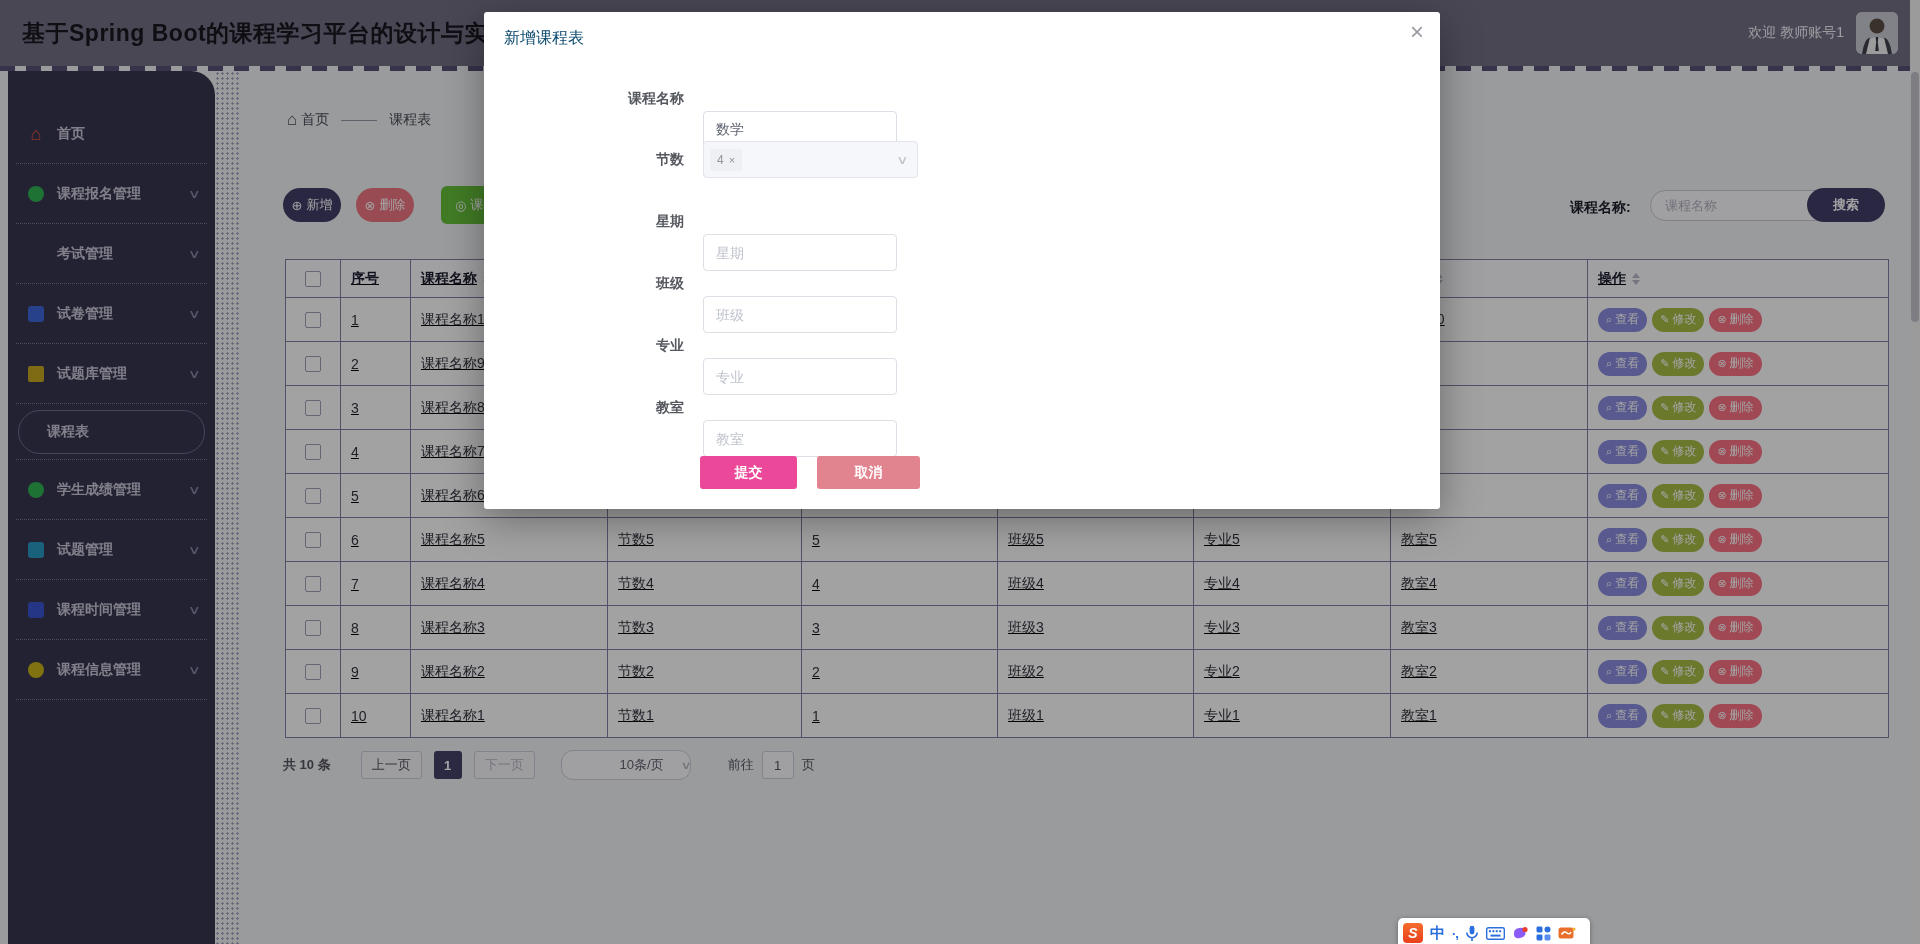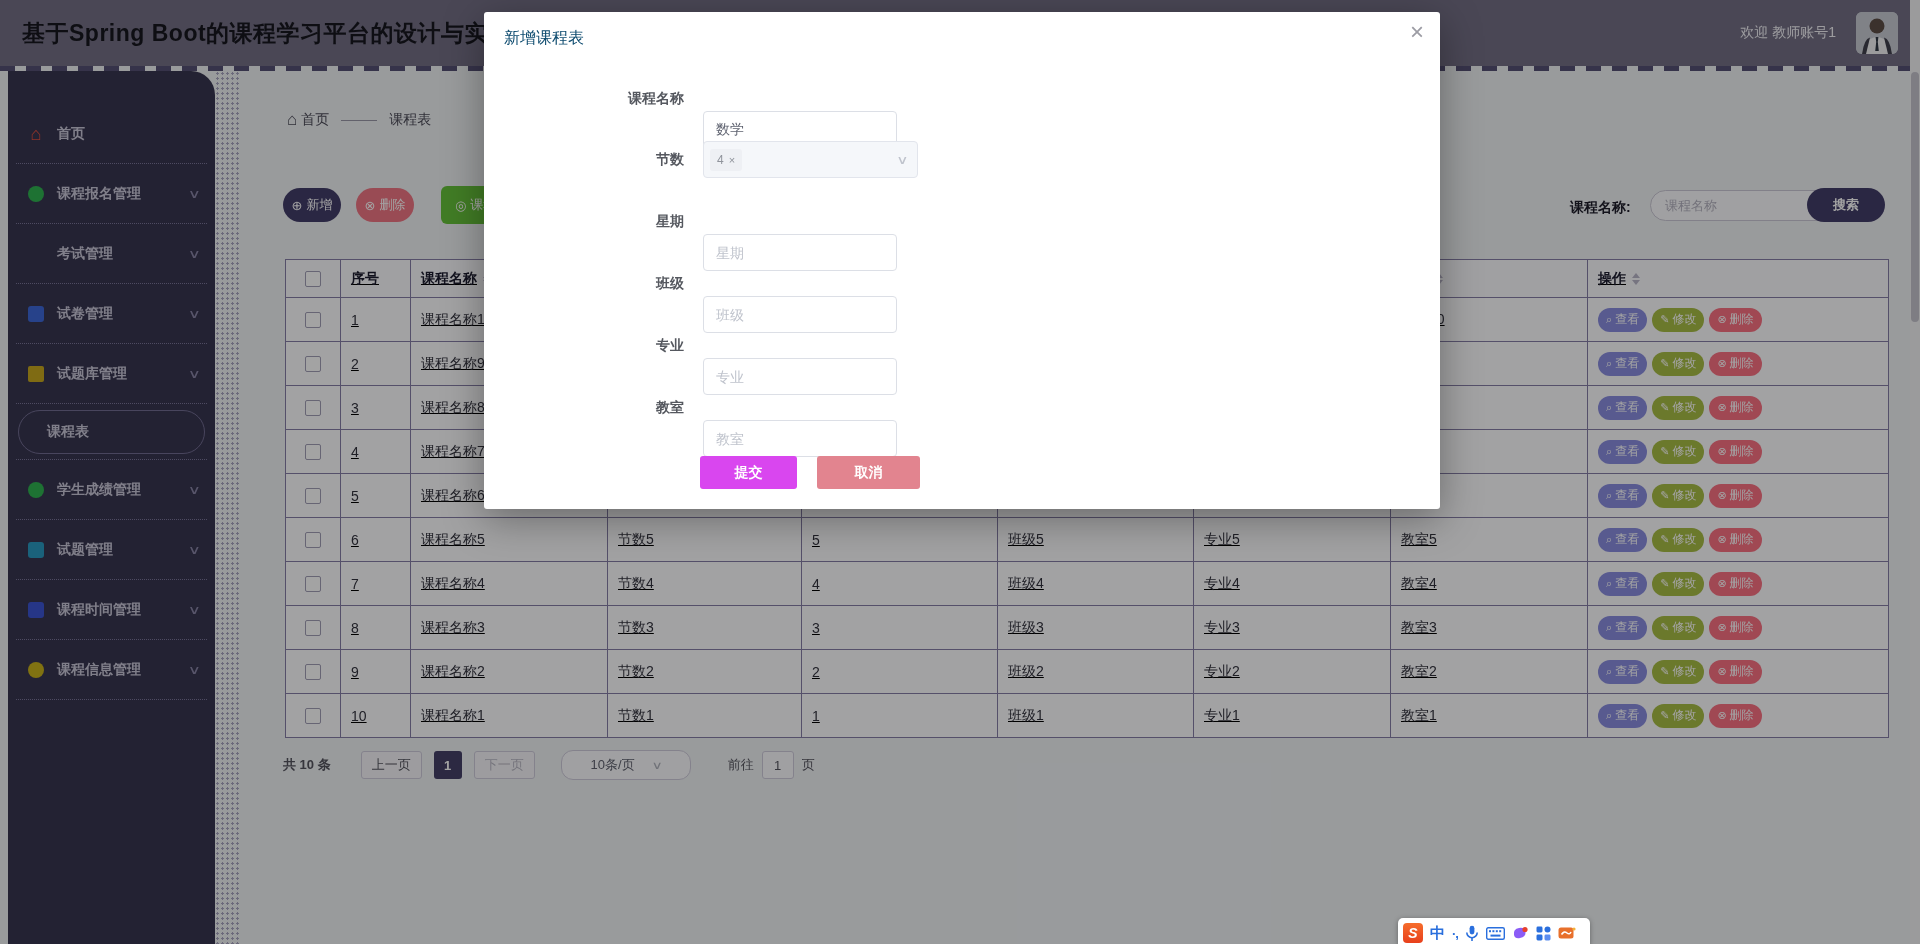--- a/index.html
+++ b/index.html
@@ -2,21 +2,21 @@
 <html><head>
 <meta charset="utf-8">
 <style>
   html,body{margin:0;padding:0;background:#d8d8dd;font-family:"Liberation Sans","DejaVu Sans",sans-serif;}
   .screen{position:relative;width:1920px;height:944px;overflow:hidden;background:#f0f2f5;}
 
   
   .app-header{position:absolute;left:0;top:0;width:1920px;height:66px;background:#747086;
     display:flex;align-items:center;justify-content:space-between;padding:0 22px;box-sizing:border-box;z-index:5;}
   .app-title{font-size:23px;font-weight:bold;color:#17171f;letter-spacing:.5px;white-space:nowrap;}
-  .header-right{display:flex;align-items:center;gap:20px;justify-content:flex-end;}
+  .header-right{display:flex;align-items:center;gap:12px;justify-content:flex-end;}
   .welcome{color:#f4f3f8;font-size:14px;}
   .avatar{width:42px;height:42px;border-radius:6px;overflow:hidden;background:#c9ccd4;flex:0 0 auto;}
   .dashed{position:absolute;left:0;top:66px;width:1920px;height:5px;z-index:6;
     background:repeating-linear-gradient(90deg,#555174 0 15px,transparent 15px 26px);}
 
   
   .sidebar{position:absolute;left:8px;top:71px;width:207px;height:873px;background:#383650;
     border-top-right-radius:24px;padding-top:33px;box-sizing:border-box;z-index:5;}
   .side-list{list-style:none;margin:0;padding:0;}
   .side-item{height:60px;display:flex;align-items:center;padding:0 16px 0 20px;position:relative;cursor:pointer;}
@@ -79,21 +79,21 @@
   
   .pagination{position:absolute;left:283px;top:750px;height:30px;display:flex;align-items:center;font-size:13px;color:#55555f;z-index:5;}
   .pg-total{font-weight:bold;}
   .pg-btn{height:28px;padding:0 10px;background:#f6f5f9;border:1px solid #cfccdc;border-radius:3px;
     display:flex;align-items:center;color:#55555f;cursor:pointer;box-sizing:border-box;}
   .pg-prev{margin-left:30px;}
   .pg-cur{width:28px;height:28px;margin-left:12px;background:#454168;color:#fff;border-radius:3px;
     display:flex;align-items:center;justify-content:center;font-weight:bold;cursor:pointer;}
   .pg-next{margin-left:12px;color:#b9b7c4;}
   .pg-size{margin-left:26px;width:130px;height:30px;border:1px solid #cfccdc;border-radius:12px;background:#fbfbfd;
-    display:flex;align-items:center;justify-content:center;gap:18px;color:#606270;cursor:pointer;box-sizing:border-box;}
+    display:flex;align-items:center;justify-content:flex-end;gap:18px;color:#606270;cursor:pointer;box-sizing:border-box;}
   .pg-size .chev{color:#b0b3bd;font-size:11px;transform:scaleX(1.4);}
   .pg-goto{margin-left:37px;}
   .pg-input{margin-left:8px;width:32px;height:28px;border:1px solid #cfccdc;border-radius:3px;text-align:center;
     font-size:13px;color:#55555f;background:#fbfbfd;box-sizing:border-box;font-family:inherit;outline:none;}
   .pg-unit{margin-left:8px;}
 
   
   .scrollbar{position:absolute;right:0;top:0;width:10px;height:944px;background:#f3f3f5;z-index:8;}
   .scroll-thumb{position:absolute;right:1px;top:72px;width:8px;height:250px;background:#c5c4cd;border-radius:4px;}
 
@@ -109,21 +109,21 @@
     padding:0 12px;font-size:14px;color:#5f6370;box-sizing:border-box;font-family:inherit;outline:none;margin-top:31px;}
   .m-input::placeholder{color:#bfc3cc;}
   .m-select{position:absolute;left:219px;top:0;width:215px;height:37px;background:#f5f7fa;border:1px solid #e2e5ec;
     border-radius:4px;display:flex;align-items:center;padding-left:6px;box-sizing:border-box;cursor:pointer;}
   .m-tag{background:#eef0f4;border-radius:3px;height:22px;display:inline-flex;align-items:center;gap:5px;
     padding:0 7px;font-size:12px;color:#8f939b;}
   .m-tag .x{font-size:11px;cursor:pointer;}
   .m-select .chev{position:absolute;right:10px;color:#bfc3cc;font-size:12px;transform:scaleX(1.4);}
   .m-btn{position:absolute;top:444px;height:33px;border:none;border-radius:3px;color:#fff;font-size:14px;
     font-weight:bold;cursor:pointer;font-family:inherit;}
-  .m-submit{left:216px;width:97px;background:#d946ef;}
+  .m-submit{left:216px;width:97px;background:#ec4899;}
   .m-cancel{left:333px;width:103px;background:#e2848f;}
 
   
   .ime{position:absolute;left:1398px;top:918px;width:192px;height:30px;background:#fff;border-radius:5px;z-index:60;
     display:flex;align-items:center;gap:7px;padding:0 5px;box-shadow:0 1px 5px rgba(0,0,0,.35);box-sizing:border-box;}
   .ime-logo{width:20px;height:20px;border-radius:4px;background:linear-gradient(#f66d2c,#e8401c);color:#fff;
     font-weight:bold;font-style:italic;font-size:14px;display:flex;align-items:center;justify-content:center;flex:0 0 auto;cursor:pointer;}
   .ime-mode{color:#2a6fdd;font-weight:bold;font-size:15px;cursor:pointer;}
   .ime-punc{color:#2a6fdd;font-weight:bold;font-size:13px;letter-spacing:-1px;cursor:pointer;}
   .ime svg{display:block;cursor:pointer;}

